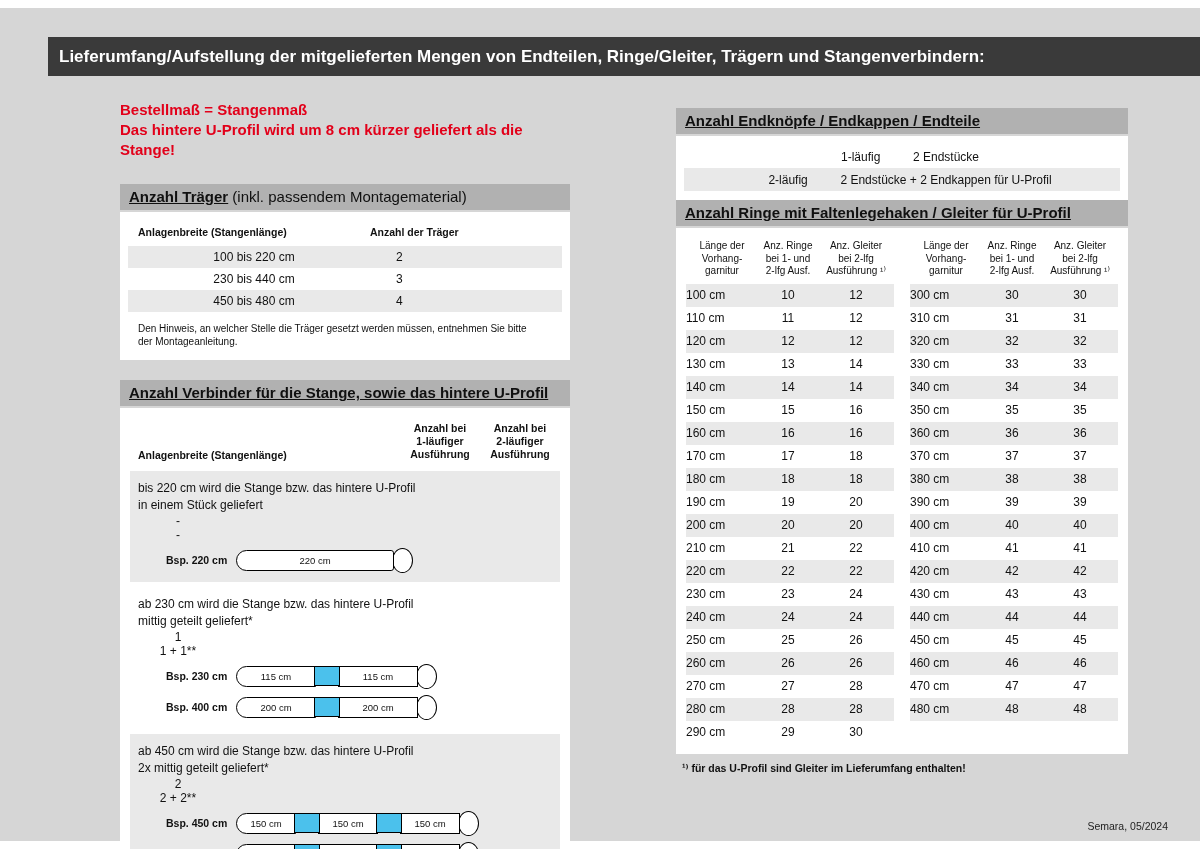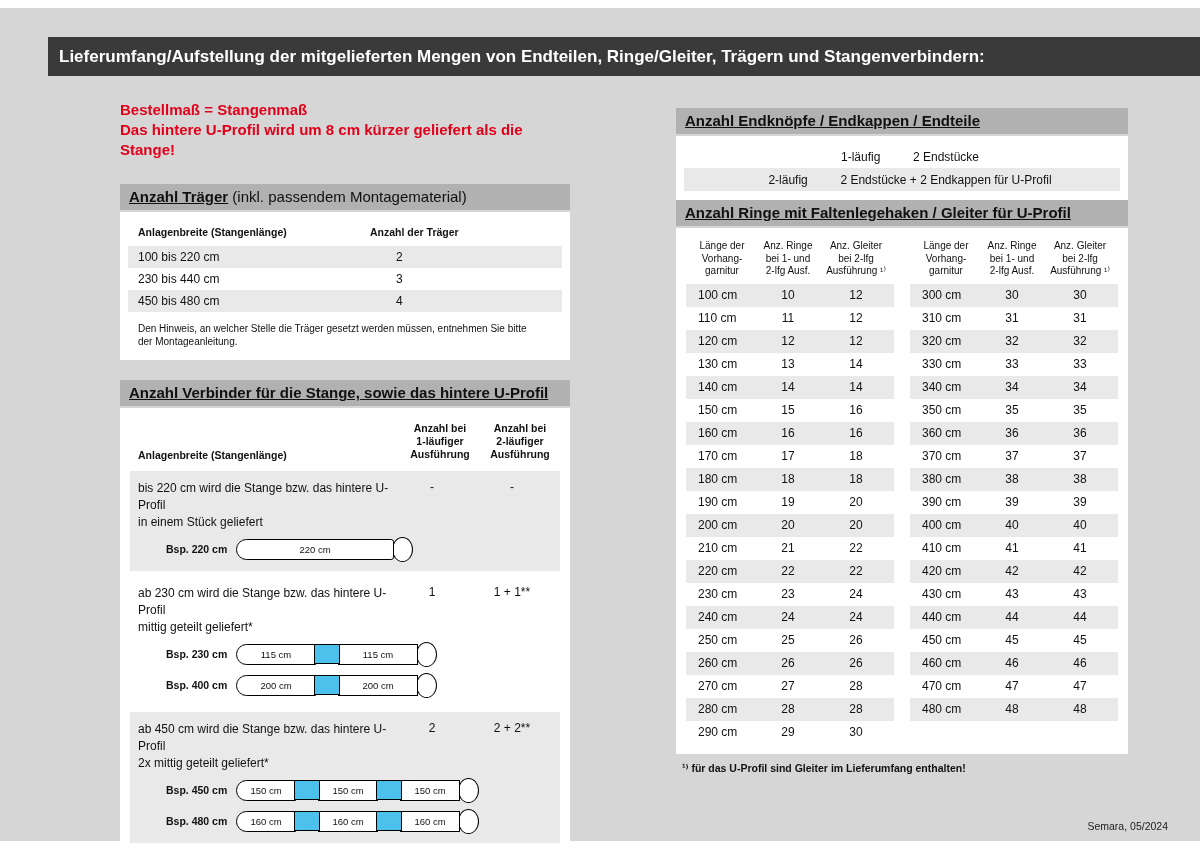--- a/index.html
+++ b/index.html
@@ -24,33 +24,33 @@
   .row { display:flex; align-items:center; }
   .zebra-odd  > .row:nth-child(odd)  { background:#e9e9e9; }
   .zebra-even > .row:nth-child(even) { background:#e9e9e9; }
 
   
   .traeger-hdr { margin-top:24px; }
   .traeger-panel { padding:8px 8px 10px; }
   .t-head { display:flex; font-size:10.5px; font-weight:bold; padding:6px 0 8px 10px; }
   .t-head .th1 { width:232px; }
   .t-rows .row { height:22px; font-size:12px; }
-  .t-rows .tc1 { width:242px; padding-left:10px; }
+  .t-rows .tc1 { width:242px; padding-left:10px;text-align:center; }
   .t-rows .tc2 { padding-left:26px; }
   .t-note { font-size:10px; line-height:13px; padding:10px 10px 2px 10px; width:420px; }
 
   
   .verb-hdr-bar { margin-top:20px; }
   .verb-panel { padding:8px 10px 10px; }
   .v-head { display:flex; padding:6px 0 10px; }
   .v-head .vh-w { flex:1; font-size:10.5px; font-weight:bold; align-self:flex-end; padding-left:8px; }
   .v-head .vh-c { width:80px; font-size:10.5px; font-weight:bold; text-align:center; white-space:pre-line; line-height:13px; }
   .group { padding:9px 8px; margin-bottom:5px; }
   .group.gray { background:#e9e9e9; }
-  .g-head { display:flex; }
+  .g-head { display:flex;flex-direction:column; }
   .g-text { flex:1; font-size:12px; line-height:17px; white-space:pre-line; }
   .g-val { width:80px; font-size:12px; text-align:center; }
   .bsp { display:flex; align-items:center; margin-top:5px; height:26px; }
   .bsp-label { margin-left:28px; width:70px; font-size:10.5px; font-weight:bold; }
   .rod { display:flex; align-items:center; }
   .rod-segs { display:flex; align-items:center; }
   .rod-segs i.conn { display:block; width:26px; height:20px; background:#4bc1ec; border:1.5px solid #000;
                      margin:0 -2px; position:relative; z-index:2; }
   .rod-segs i.conn:first-child { display:none; }
   .rod-segs b.seg { display:flex; align-items:center; justify-content:center; height:21px; border:1.5px solid #000;
@@ -67,21 +67,21 @@
   .ec1 { width:88px; padding-left:16px; }
 
   
   .ringe-hdr { }
   .ringe-panel { padding:8px 10px 10px; display:flex; gap:16px; }
   .ring-table { width:208px; }
   .r-head { display:flex; padding:4px 0 6px; }
   .r-head span { font-size:10px; font-weight:normal; text-align:center; white-space:pre-line; line-height:12.5px; }
   .rc1 { width:72px; } .rc2 { width:60px; } .rc3 { width:76px; }
   .ring-rows .row { height:23px; font-size:12px; }
-  .ring-rows .rc1 { padding-left:12px; }
+  .ring-rows .rc1 { }
   .ring-rows .rc2, .ring-rows .rc3 { text-align:center; }
   .ring-fn { font-size:10.5px; font-weight:bold; margin-top:8px; padding-left:6px; }
 
   .footer { position:absolute; right:32px; bottom:17px; font-size:10.5px; color:#222; }
 </style>
 </head>
 <body>
 
 <div class="canvas">
   <div class="paper"></div>

